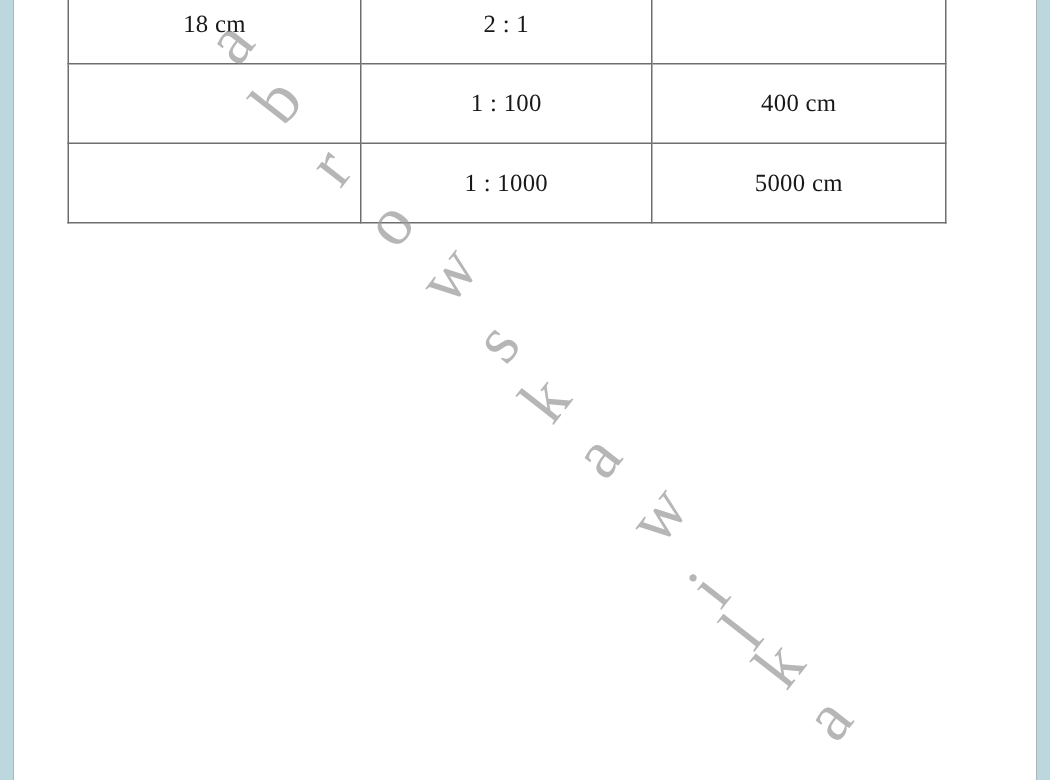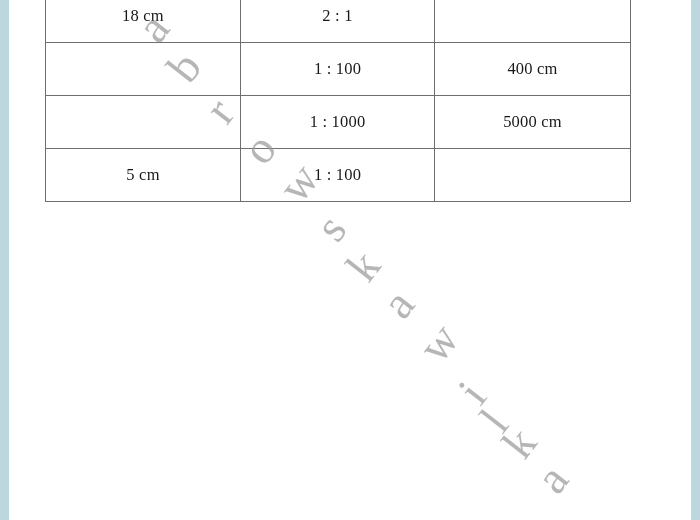--- a/index.html
+++ b/index.html
@@ -128,25 +128,20 @@
           <tr>
             <td></td>
             <td>1 : 100</td>
             <td>400 cm</td>
           </tr>
           <tr>
             <td></td>
             <td>1 : 1000</td>
             <td>5000 cm</td>
           </tr>
-          <tr>
-            <td>5 cm</td>
-            <td>1 : 100</td>
-            <td></td>
-          </tr>
         </tbody>
     </table>
 
 
 
   </div>
 
   <div class="watermark" id="watermark">
       <span class="wm-letter" style="left: 143px; top: 5px; font-size: 46px; transform: rotate(-52deg);">a</span>
       <span class="wm-letter" style="left: 173px; top: 44px; font-size: 46px; transform: rotate(-52deg);">b</span>

